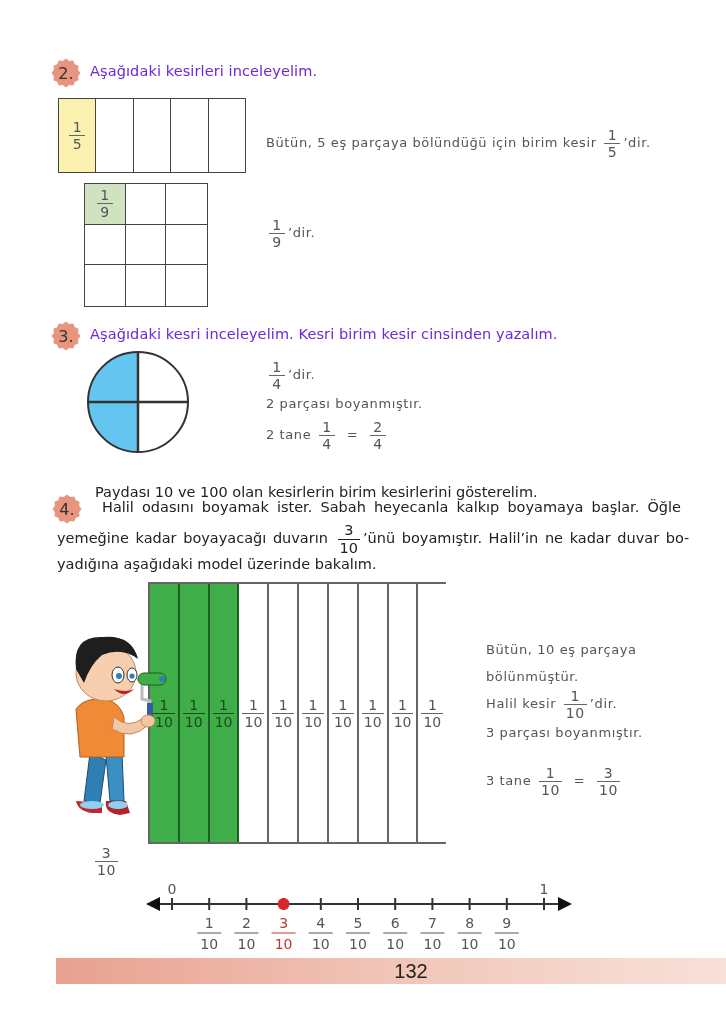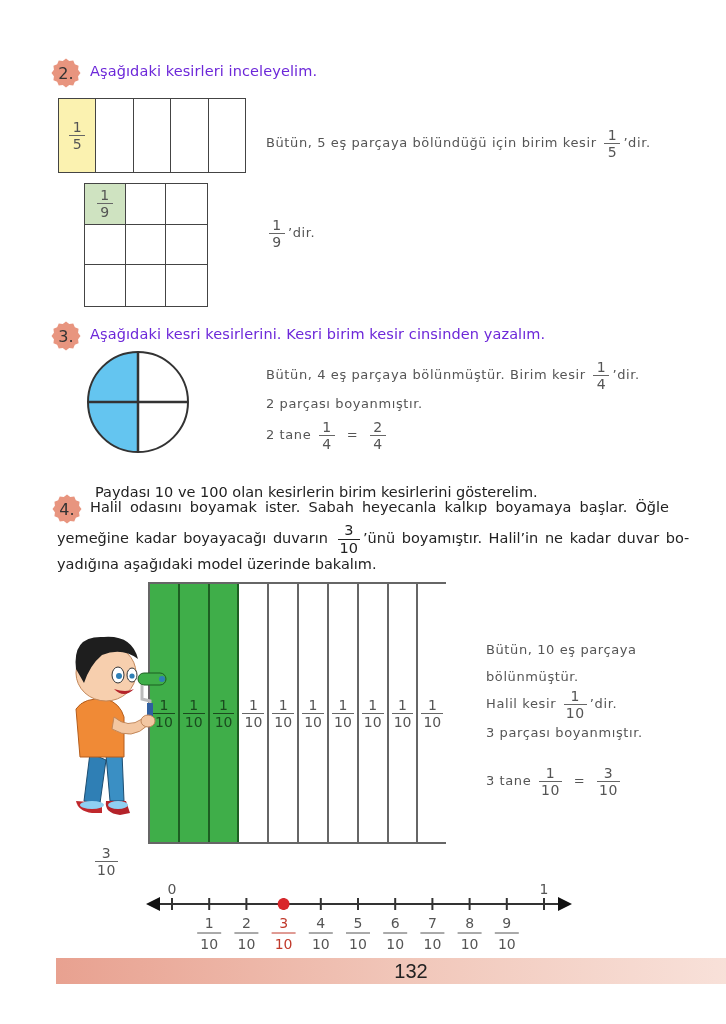--- a/index.html
+++ b/index.html
@@ -108,34 +108,33 @@
       <span class="den">9</span>
     </span><span>’dir.</span>
 </div>
 
 <div class="badge" style="left:51px; top:321px;">
   <svg width="30" height="30" viewBox="0 0 30 30">
       <path class="badge-shape" d="M29.50 15.00 L27.07 18.24 L27.56 22.25 L23.84 23.84 L22.25 27.56 L18.24 27.07 L15.00 29.50 L11.76 27.07 L7.75 27.56 L6.16 23.84 L2.44 22.25 L2.93 18.24 L0.50 15.00 L2.93 11.76 L2.44 7.75 L6.16 6.16 L7.75 2.44 L11.76 2.93 L15.00 0.50 L18.24 2.93 L22.25 2.44 L23.84 6.16 L27.56 7.75 L27.07 11.76 L29.50 15.00 Z" fill="#e8957f"></path>
     </svg>
   <span>3.</span>
 </div>
-<div class="heading" style="left:90px; top:326px;">Aşağıdaki kesri kesirlerini. Kesri birim kesir cinsinden yazalım.</div>
+<div class="heading" style="left:90px; top:326px;">Aşağıdaki kesri inceleyelim. Kesri birim kesir cinsinden yazalım.</div>
 
 <svg class="abs" style="left:86px; top:350px;" width="104" height="104" viewBox="0 0 104 104" id="circleSvg">
     <path d="M52 52 L52 2 A50 50 0 0 0 2 52 Z" fill="#64c5f0"></path>
     <path d="M52 52 L2 52 A50 50 0 0 0 52 102 Z" fill="#64c5f0"></path>
     <path d="M52 52 L102 52 A50 50 0 0 0 52 2 Z" fill="#ffffff"></path>
     <path d="M52 52 L52 102 A50 50 0 0 0 102 52 Z" fill="#ffffff"></path>
     <circle cx="52" cy="52" r="50" fill="none" stroke="#333" stroke-width="2"></circle>
     <path d="M52 2 L52 102" stroke="#333" stroke-width="2.5"></path>
     <path d="M2 52 L102 52" stroke="#333" stroke-width="2.5"></path>
   </svg>
 
 <div class="txt" style="left:266px; top:360px;">
-  <span>Bütün, 4 eş parçaya bölünmüştür. Birim kesir</span>
   <span class="frac">
       <span class="num">1</span>
       <span class="bar"></span>
       <span class="den">4</span>
     </span><span>’dir.</span>
 </div>
 <div class="txt" style="left:266px; top:396px;">2 parçası boyanmıştır.</div>
 <div class="txt" style="left:266px; top:420px;">
   <span>2 tane</span>
   <span class="frac">
@@ -152,21 +151,21 @@
 </div>
 
 <div class="body-txt" style="left:95px; top:484px;">Paydası 10 ve 100 olan kesirlerin birim kesirlerini gösterelim.</div>
 
 <div class="badge" style="left:52px; top:494px;">
   <svg width="30" height="30" viewBox="0 0 30 30">
       <path class="badge-shape" d="M29.50 15.00 L27.07 18.24 L27.56 22.25 L23.84 23.84 L22.25 27.56 L18.24 27.07 L15.00 29.50 L11.76 27.07 L7.75 27.56 L6.16 23.84 L2.44 22.25 L2.93 18.24 L0.50 15.00 L2.93 11.76 L2.44 7.75 L6.16 6.16 L7.75 2.44 L11.76 2.93 L15.00 0.50 L18.24 2.93 L22.25 2.44 L23.84 6.16 L27.56 7.75 L27.07 11.76 L29.50 15.00 Z" fill="#e8957f"></path>
     </svg>
   <span>4.</span>
 </div>
-<div class="body-txt" style="left:90px; top:499px; word-spacing:3.5px;">Halil odasını boyamak ister. Sabah heyecanla kalkıp boyamaya başlar. Öğle</div>
+<div class="body-txt" style="left:102px; top:499px; word-spacing:3.5px;">Halil odasını boyamak ister. Sabah heyecanla kalkıp boyamaya başlar. Öğle</div>
 <div class="body-txt" style="left:57px; top:523px; word-spacing:2px;">
   <span>yemeğine kadar boyayacağı duvarın</span>
   <span class="frac" style="font-size:14.5px; color:#222;">
       <span class="num">3</span>
       <span class="bar" style="border-top-color:#222;"></span>
       <span class="den">10</span>
     </span><span>’ünü boyamıştır. Halil’in ne kadar duvar bo-</span>
 </div>
 <div class="body-txt" style="left:57px; top:556px;">yadığına aşağıdaki model üzerinde bakalım.</div>
 

